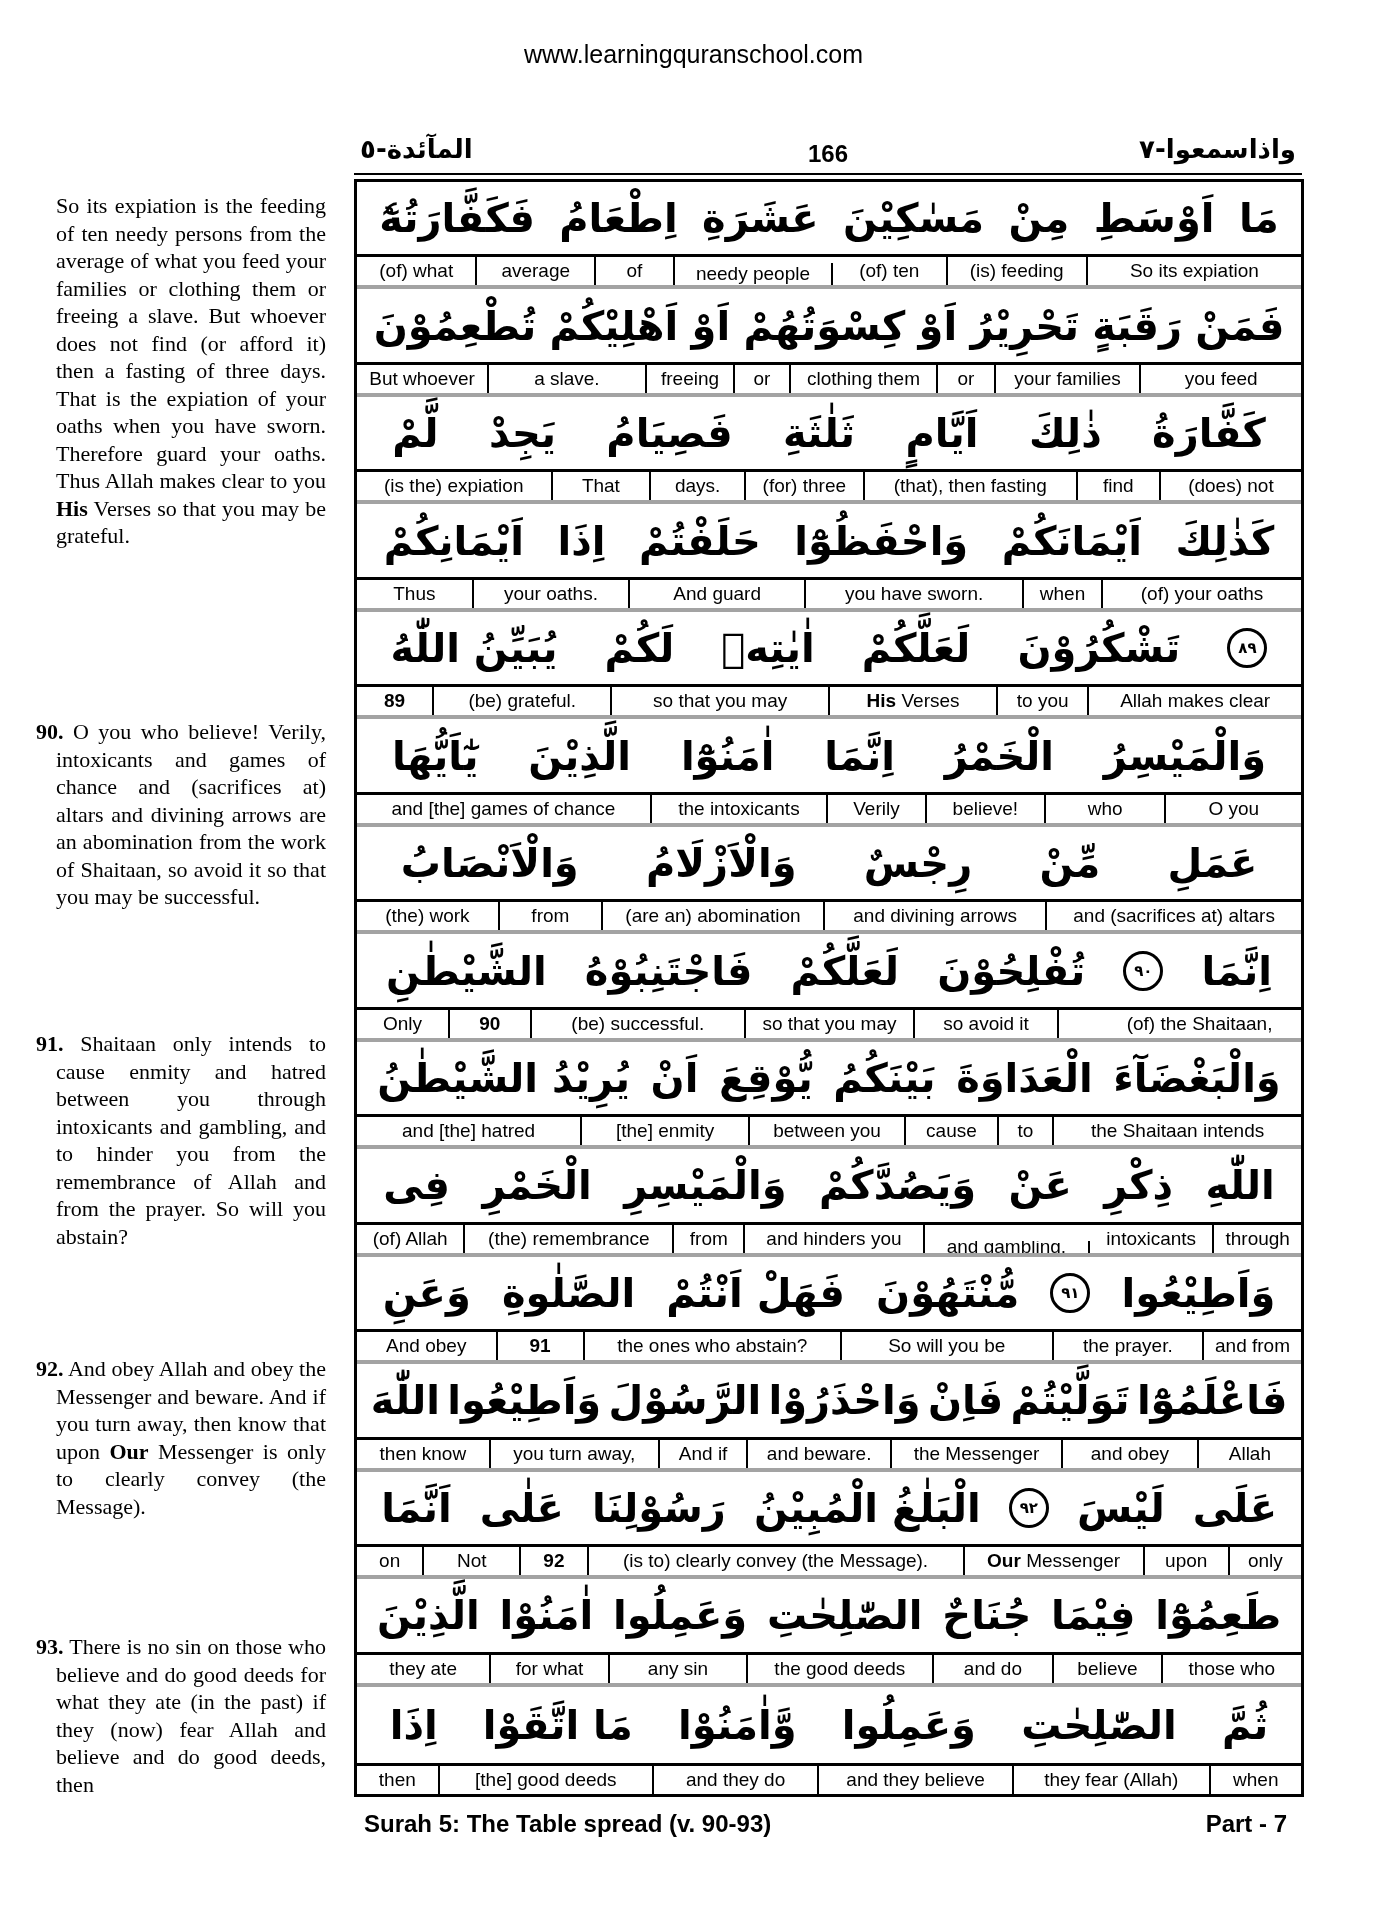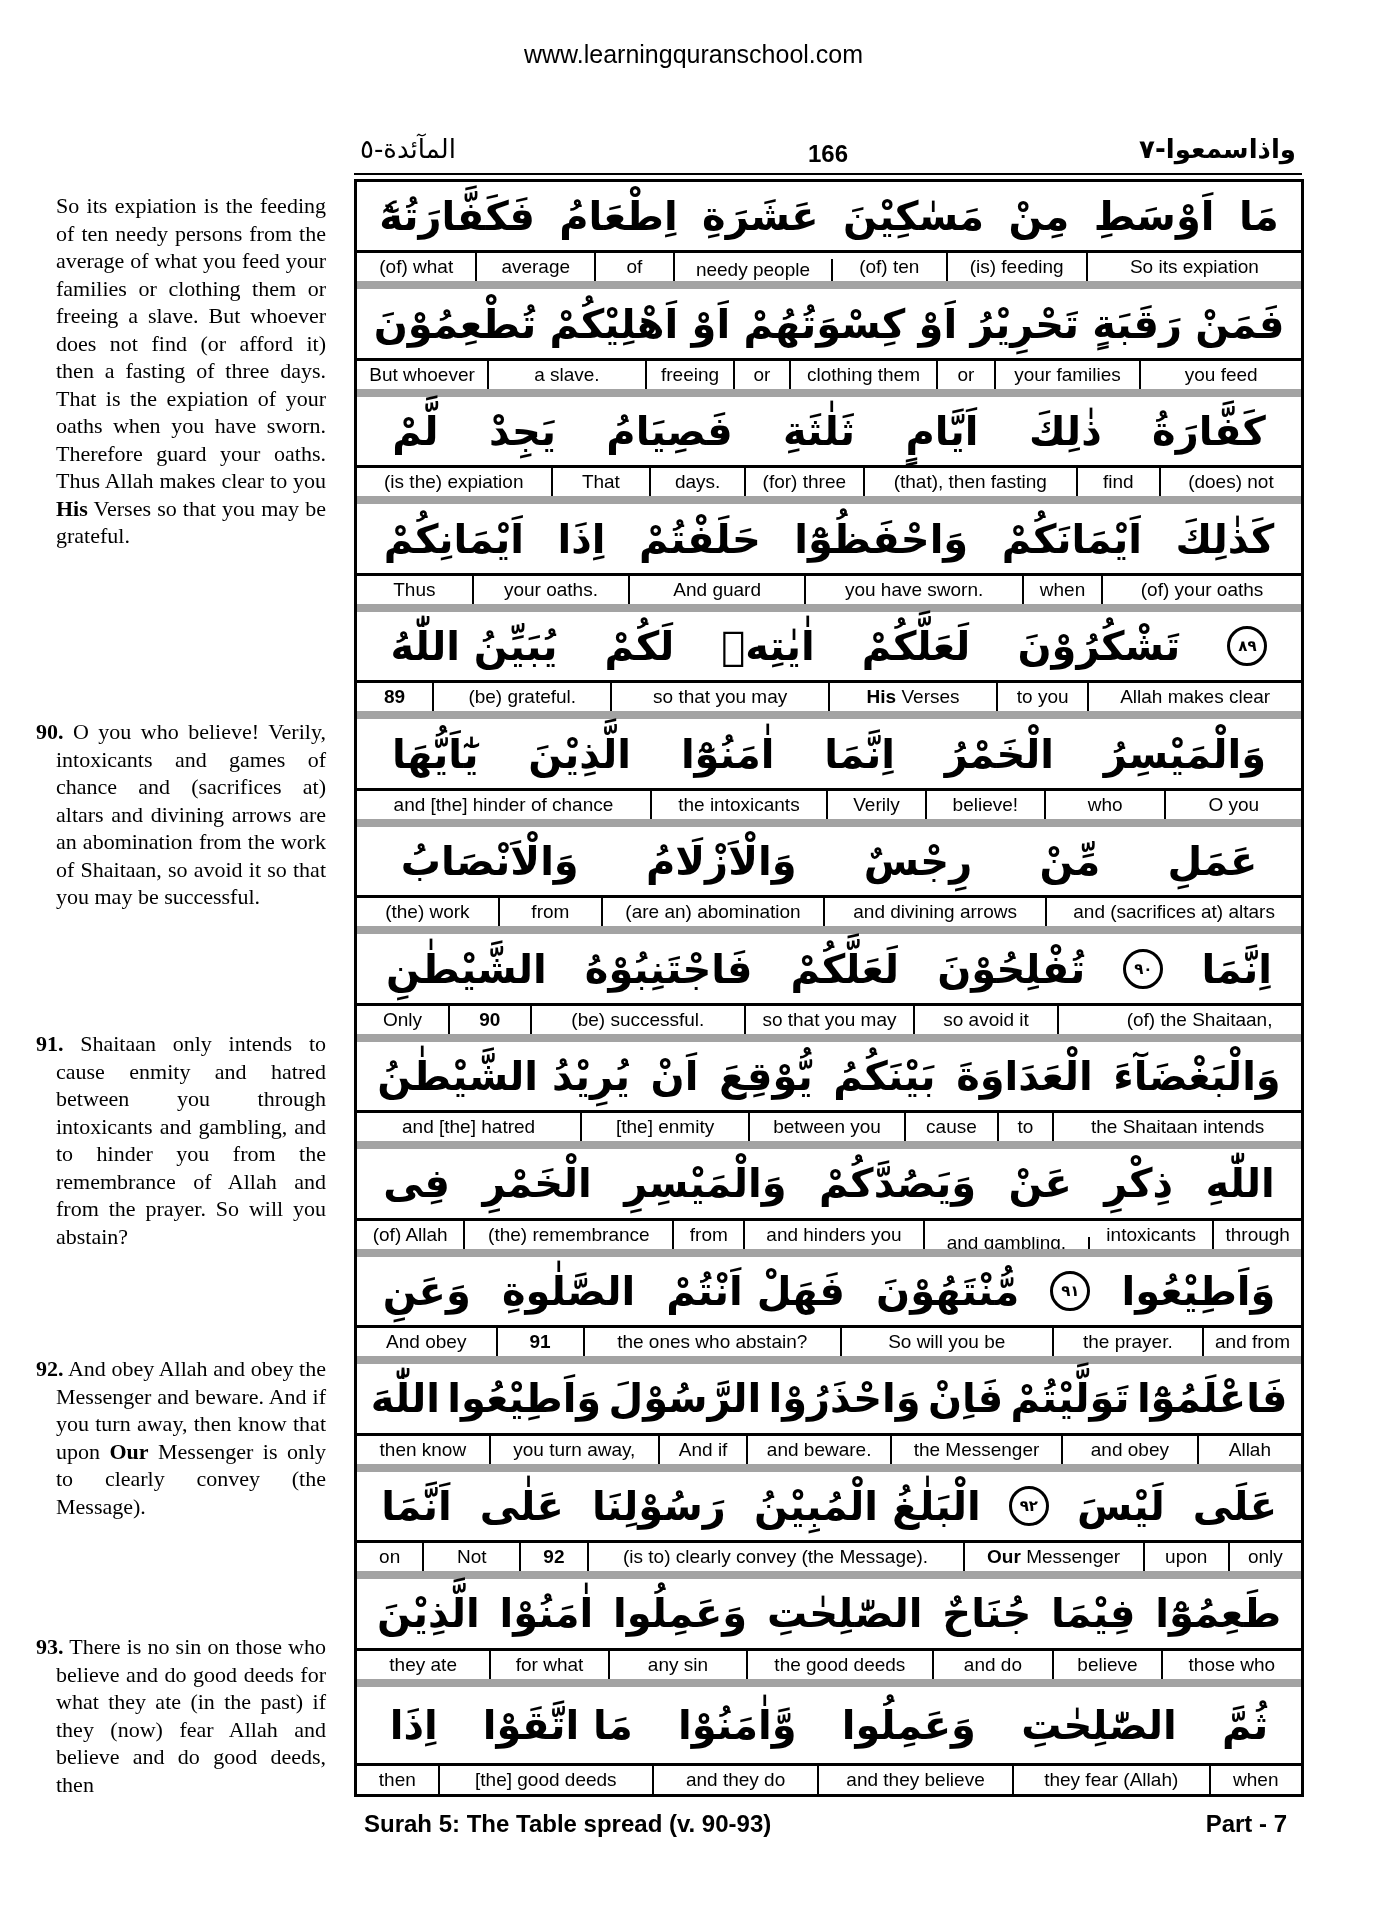--- a/index.html
+++ b/index.html
@@ -1,34 +1,34 @@
 <!DOCTYPE html>
 <html><head>
 <meta charset="utf-8">
 <style>
   html, body { margin:0; padding:0; background:#ffffff; }
   body { width:1387px; height:1905px; position:relative; overflow:hidden; color:#000; }
   .site-url { position:absolute; top:40px; left:0; width:1387px; text-align:center;
     font-family:"Liberation Sans", sans-serif; font-size:25px; color:#000; }
   .header { position:absolute; top:134px; left:354px; width:948px; height:40px; }
-  .hdr-left { position:absolute; left:6px; top:0; font-family:"DejaVu Sans", sans-serif; font-weight:normal; font-size:26px; direction:rtl; }
+  .hdr-left { position:absolute; left:6px; top:0; font-family:"DejaVu Sans", sans-serif; font-weight:bold; font-size:26px; direction:rtl; }
   .hdr-center { position:absolute; left:0; width:100%; top:6px; text-align:center; font-family:"Liberation Sans", sans-serif; font-weight:bold; font-size:24px; }
   .hdr-right { position:absolute; right:6px; top:0; font-family:"DejaVu Sans", sans-serif; font-weight:bold; font-size:26px; direction:rtl; }
   .hdr-rule { position:absolute; left:354px; top:173px; width:948px; height:2px; background:#000; }
 
   .grid { position:absolute; left:354px; top:179px; width:944px; height:1612px;
     border:3px solid #000; display:flex; flex-direction:column; }
   .pair { flex:1; display:flex; flex-direction:column; }
   .arabic-row { flex:1; display:flex; flex-direction:row-reverse; align-items:center; justify-content:space-around;
     padding:0 10px; font-family:"DejaVu Sans", sans-serif; font-weight:bold; font-size:40px; direction:rtl;
     border-bottom:3px solid #000; }
   .arabic-row .word { white-space:nowrap; }
   .arabic-row .ayah-mark { display:inline-flex; width:34px; height:34px; border:3px solid #000; border-radius:50%;
     align-items:center; justify-content:center; font-size:15px; font-weight:bold; }
-  .trans-row { height:28px; display:flex; flex-direction:row; border-bottom:8px solid #a3a3a3; }
+  .trans-row { height:28px; display:flex; flex-direction:row; border-bottom:4px solid #a3a3a3; }
   .pair:last-child .trans-row { border-bottom:none; }
   .cell { border-right:2px solid #000; display:flex; align-items:center; justify-content:center;
     font-family:"Liberation Sans", sans-serif; font-size:19px; white-space:nowrap; overflow:hidden; }
   .cell:last-child { border-right:none; }
   .cell.num { font-weight:bold; }
   .cell b { font-weight:bold; }
 
   .left-col { position:absolute; left:0; width:330px; font-family:"Liberation Serif", serif; font-size:22px; line-height:27.5px; text-align:justify; }
   .left-col p { margin:0; }
   .para { position:absolute; left:56px; width:270px; }
@@ -153,21 +153,21 @@
     <div class="pair">
       <div class="arabic-row">
         <span class="word">يٰٓاَيُّهَا</span>
         <span class="word">الَّذِيْنَ</span>
         <span class="word">اٰمَنُوْٓا</span>
         <span class="word">اِنَّمَا</span>
         <span class="word">الْخَمْرُ</span>
         <span class="word">وَالْمَيْسِرُ</span>
       </div>
       <div class="trans-row">
-        <div class="cell" style="flex: 296 1 0px;">and [the] hinder of chance</div>
+        <div class="cell" style="flex: 296 1 0px;">and [the] games of chance</div>
         <div class="cell" style="flex: 176 1 0px;">the intoxicants</div>
         <div class="cell" style="flex: 98 1 0px;">Verily</div>
         <div class="cell" style="flex: 118 1 0px;">believe!</div>
         <div class="cell" style="flex: 120 1 0px;">who</div>
         <div class="cell" style="flex: 136 1 0px;">O you</div>
       </div>
     </div>
     <div class="pair">
       <div class="arabic-row">
         <span class="word">وَالْاَنْصَابُ</span>

